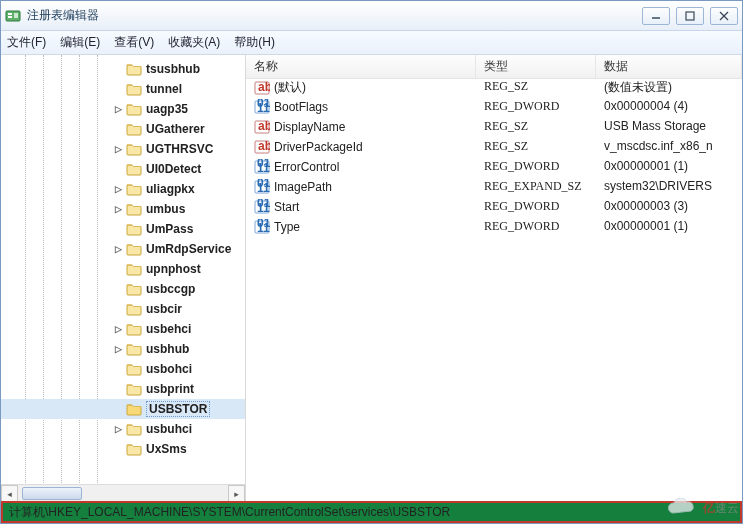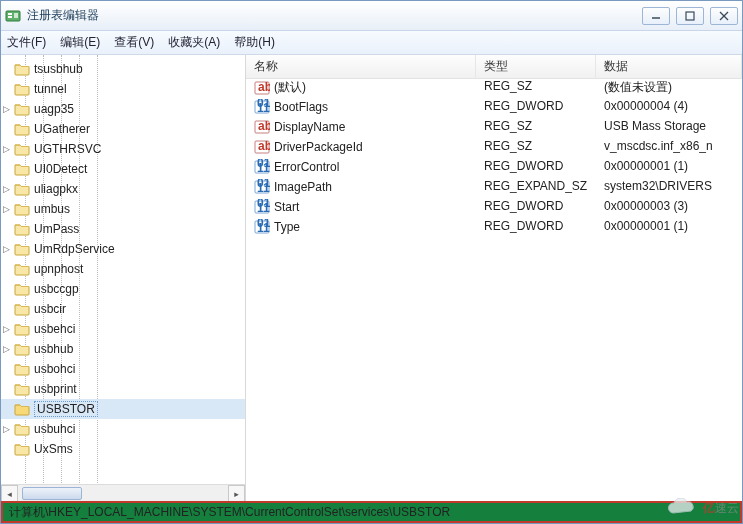--- a/index.html
+++ b/index.html
@@ -13,21 +13,21 @@
 .winbtn { width: 28px; height: 18px; border: 1px solid #9db6d6; border-radius: 2px; background: linear-gradient(#fdfdfd,#e8f0fa); display: flex; align-items: center; justify-content: center; color: #3a4a5a; font-size: 11px; cursor: default; }
 
 .menubar { height: 24px; background: linear-gradient(#f7fbff,#e9f1fb); border-bottom: 1px solid #cfd9e8; display: flex; align-items: center; padding: 0 6px; gap: 14px; }
 .menubar span { color: #223; cursor: default; }
 
 .body { flex: 1; display: flex; background: #fff; min-height: 0; }
 
 
 .tree { width: 245px; border-right: 1px solid #d9d9d9; overflow: hidden; position: relative; background: #fff; }
 .tree-inner { position: absolute; top: 0; left: 0; right: 0; padding-top: 4px; }
-.tree-row { display: flex; align-items: center; height: 20px; white-space: nowrap; color: #222; cursor: default; }
+.tree-row { display: flex; align-items: center; height: 20px; white-space: nowrap; color: #222; padding-left: 112px; cursor: default; font-weight: bold; }
 .tree-row .exp { width: 11px; height: 11px; margin-right: 2px; display: inline-flex; align-items: center; justify-content: center; color: #6a6a6a; font-size: 9px; }
 .tree-row .folder { width: 16px; height: 14px; margin-right: 4px; }
 .tree-row.sel { background: #d9e8f7; }
 .tree-row.sel .label { border: 1px dotted #6b9bd2; padding: 0 2px; }
 .vlines { position: absolute; top: 0; left: 0; width: 112px; height: 460px; }
 .vl { position: absolute; top: 0; bottom: 0; border-left: 1px dotted #bcbcbc; }
 
 .tree-scroll-h { position: absolute; bottom: 0; left: 0; right: 0; height: 17px; background: #f0f0f0; border-top: 1px solid #dcdcdc; display: flex; }
 .tree-scroll-h .arrow { width: 17px; height: 17px; background: #f7f7f7; border: 1px solid #c9c9c9; display: flex; align-items: center; justify-content: center; font-size: 9px; color: #555; }
 .tree-scroll-h .track { flex: 1; display: flex; align-items: center; }
@@ -38,21 +38,21 @@
 .colhead { height: 24px; display: flex; align-items: center; border-bottom: 1px solid #e3e3e3; background: linear-gradient(#fdfdfd,#f1f1f1); }
 .colhead .col { padding-left: 8px; color: #333; border-right: 1px solid #e6e6e6; height: 100%; display: flex; align-items: center; }
 .col-name { width: 230px; }
 .col-type { width: 120px; }
 .col-data { flex: 1; }
 .rows { flex: 1; overflow: hidden; }
 .row { display: flex; align-items: flex-start; height: 20px; color: #222; }
 .row .cell { padding-left: 8px; overflow: hidden; white-space: nowrap; }
 .row .icon { width: 16px; height: 16px; margin-right: 4px; flex: none; }
 .row .cell-name { width: 230px; display: flex; align-items: center; }
-.row .cell-type { width: 120px; }
+.row .cell-type { width: 120px; font-family: Liberation Serif, serif; }
 .row .cell-data { flex: 1; }
 
 .statusbar { height: 22px; border: 2px solid #c0392b; background: #15803d; display: flex; align-items: center; padding: 0 6px; color: #222; font-size: 12px; }
 
 .watermark { position: absolute; right: 4px; bottom: 6px; display: flex; align-items: center; gap: 4px; opacity: .75; color: #888; font-size: 14px; pointer-events: none; }
 .watermark .cloud { color: #bcc6cf; }
 .watermark b { color: #c0392b; font-weight: bold; }
 
 svg { display: block; }
 </style>

